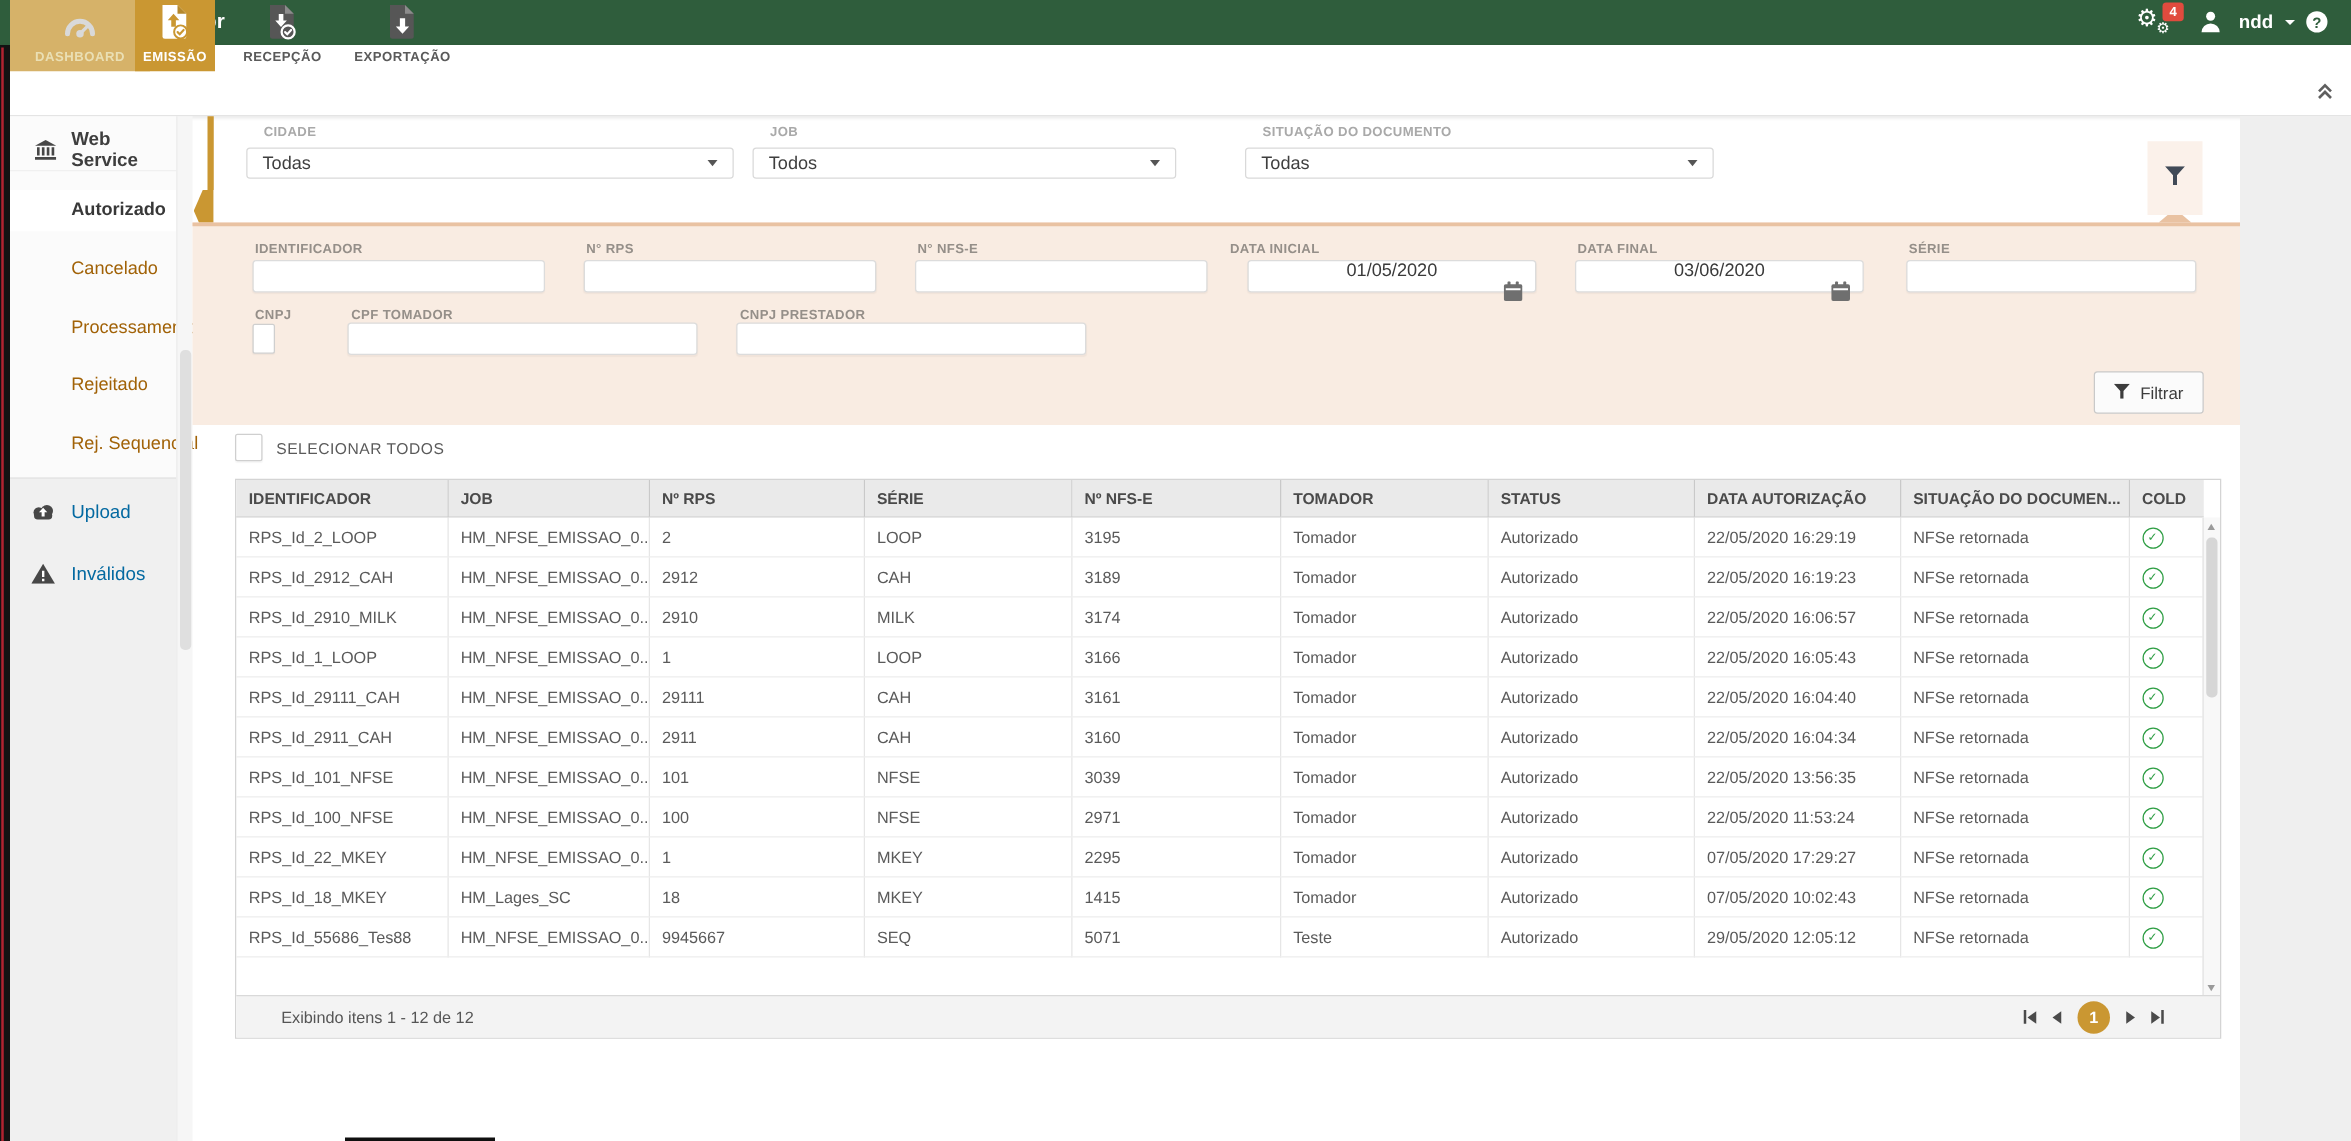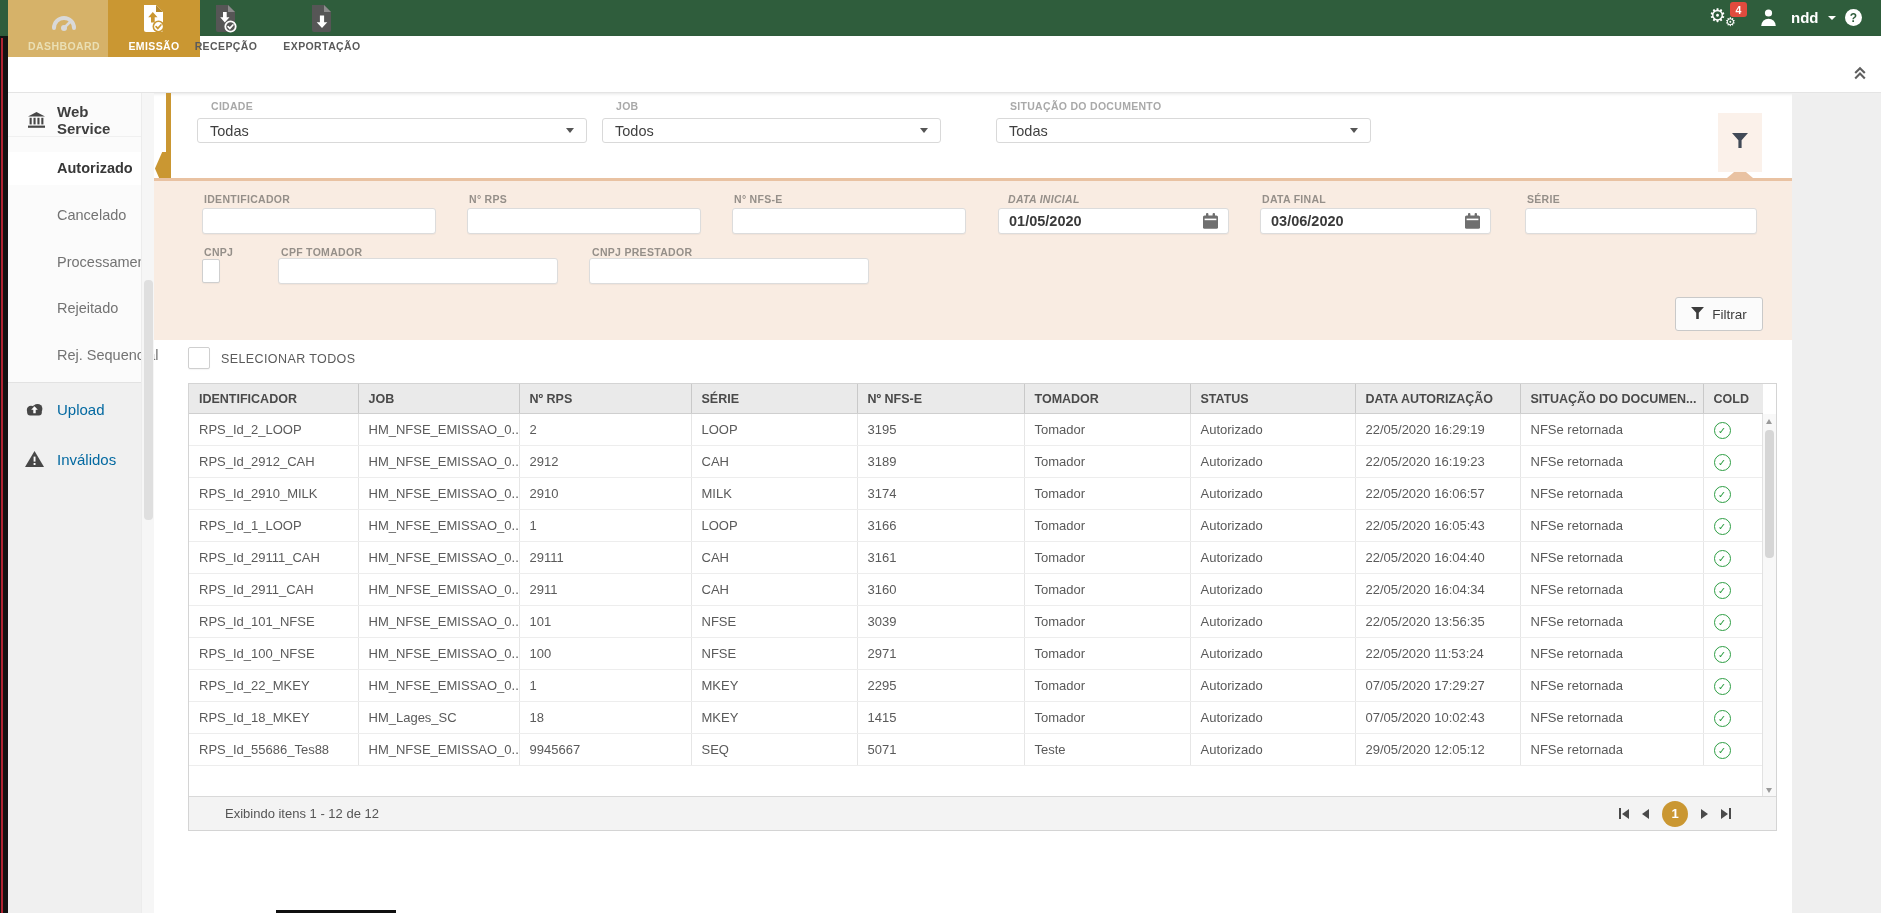--- a/index.html
+++ b/index.html
@@ -20,39 +20,39 @@
   .username{position:absolute;left:1791px;top:9px;font-size:15px;font-weight:bold;color:#fff;cursor:pointer;}
   .ucaret{position:absolute;left:1828px;top:16px;width:0;height:0;border-left:4px solid transparent;border-right:4px solid transparent;border-top:4.5px solid #fff;}
   .help{position:absolute;left:1845px;top:9px;width:17px;height:17px;border-radius:50%;background:#fff;color:#2f5d3c;font-size:12px;font-weight:bold;display:flex;align-items:center;justify-content:center;cursor:pointer;}
 
   
   .toolbar{position:absolute;left:0;top:36px;width:1881px;height:57px;background:#fff;border-bottom:1px solid #e4e4e4;box-shadow:0 1px 3px rgba(0,0,0,.10);box-sizing:border-box;}
   .tab{position:absolute;top:0;height:57px;display:flex;flex-direction:column;align-items:center;justify-content:flex-end;padding-bottom:5px;box-sizing:border-box;cursor:pointer;}
   .tab .lbl{font-size:10.5px;font-weight:bold;letter-spacing:.4px;margin-top:2px;}
   .tab-dashboard{left:8px;width:112px;background:#d6b269;}
   .tab-dashboard .lbl{color:#eadfb4;}
-  .tab-emissao{left:108px;width:92px;background:#ca9732;}
+  .tab-emissao{left:108px;width:64px;background:#ca9732;}
   .tab-emissao .lbl{color:#fff;}
   .tab-recepcao{left:178px;width:96px;}
   .tab-exportacao{left:274px;width:96px;}
   .tab-recepcao .lbl,.tab-exportacao .lbl{color:#5a5a5a;}
   .collapse-btn{position:absolute;left:1852px;top:64px;width:20px;height:20px;cursor:pointer;}
 
   
   .left-edge{position:absolute;left:0;top:36px;width:8px;height:877px;background:#121212;}
   .left-edge::after{content:"";position:absolute;left:1px;top:2px;width:2px;height:100%;background:#b02331;}
   .artifact{position:absolute;left:276px;top:910px;width:120px;height:3px;background:#101010;}
 
   
   .sidebar{position:absolute;left:8px;top:93px;width:133px;height:820px;background:#fbfbfb;}
   .side-lower{position:absolute;left:0;top:289px;width:100%;height:531px;background:#f0f0f0;border-top:1px solid #e2e2e2;box-sizing:border-box;}
   .side-group{position:absolute;left:0;top:10px;width:100%;height:34px;display:flex;align-items:center;cursor:pointer;border-bottom:1px solid #f0f0f0;box-sizing:border-box;}
   .side-group .icon{margin-left:20px;display:flex;}
   .side-group .glabel{margin-left:12px;font-size:15px;font-weight:bold;color:#3e3e3e;}
-  .side-sub{position:absolute;left:0;width:100%;height:33px;line-height:33px;padding-left:49px;box-sizing:border-box;font-size:14.5px;color:#737373;cursor:pointer;white-space:nowrap;}
+  .side-sub{position:absolute;left:0;width:100%;height:33px;line-height:33px;padding-left:49px;box-sizing:border-box;font-size:14.5px;color:#a16207;cursor:pointer;white-space:nowrap;}
   .side-sub.active{background:#fff;font-weight:bold;color:#383838;}
   .side-item{position:absolute;left:0;width:100%;height:34px;display:flex;align-items:center;cursor:pointer;}
   .side-item .icon{position:absolute;left:14px;width:24px;display:flex;justify-content:center;}
   .side-item .ilabel{margin-left:49px;font-size:15px;color:#0369a1;}
   .side-scroll{position:absolute;left:141px;top:93px;width:13px;height:820px;background:#f6f6f6;border-left:1px solid #ececec;box-sizing:border-box;cursor:pointer;}
   .side-scroll .thumb{position:absolute;left:2px;top:187px;width:9px;height:240px;background:#dfdfdf;border-radius:4px;}
   .gold-line{position:absolute;left:166px;top:93px;width:5px;height:59px;background:#ca9732;}
   .pennant{position:absolute;left:155px;top:152px;width:16px;height:33px;background:#ca9732;clip-path:polygon(45% 0,100% 0,100% 100%,45% 100%,0 50%);}
 
   .right-gray{position:absolute;left:1792px;top:93px;width:89px;height:820px;background:#efefef;}
@@ -60,21 +60,21 @@
   
   .flabel{position:absolute;font-size:10.5px;font-weight:bold;letter-spacing:.3px;white-space:nowrap;}
   .flabel.top{color:#a9a9a9;}
   .flabel.panel-l{color:#958f89;}
   .selectbox{position:absolute;height:25px;background:#fff;border:1px solid #d9d9d9;border-radius:3px;display:flex;align-items:center;padding:0 12px;box-sizing:border-box;cursor:pointer;font-size:14.5px;color:#3f3f3f;}
   .selectbox .caret{margin-left:auto;width:0;height:0;border-left:4.5px solid transparent;border-right:4.5px solid transparent;border-top:5px solid #555;}
   .funnel-btn{position:absolute;left:1718px;top:113px;width:44px;height:59px;background:#fbf1ea;display:flex;align-items:center;justify-content:center;cursor:pointer;}
   .filter-panel{position:absolute;left:154px;top:178px;width:1638px;height:162px;background:#f9ece2;border-top:3px solid #e9c2a2;box-sizing:border-box;}
   .notch{position:absolute;left:1727px;top:167px;width:0;height:0;border-left:13px solid transparent;border-right:13px solid transparent;border-bottom:11px solid #e9c2a2;}
   .inputbox{position:absolute;height:26px;background:#fff;border:1px solid #dcdcdc;border-radius:3px;box-sizing:border-box;display:flex;align-items:center;padding:0 10px;font-size:14.5px;color:#3a3a3a;box-shadow:0 1px 1px rgba(0,0,0,.04);cursor:text;}
-  .inputbox.date{font-weight:bold;cursor:pointer;}
+  .inputbox.date{font-weight:normal;cursor:pointer;flex-direction:column;}
   .inputbox .calwrap{margin-left:auto;display:flex;}
   .checkbox{position:absolute;background:#fff;border:1px solid #cfcfcf;border-radius:2px;box-sizing:border-box;cursor:pointer;box-shadow:0 1px 1px rgba(0,0,0,.04);}
   .filtrar{position:absolute;left:1675px;top:297px;width:86px;height:32px;background:#fbfbfb;border:1px solid #c9c9c9;border-radius:3px;display:flex;align-items:center;justify-content:center;gap:8px;font-size:13.5px;color:#3c3c3c;cursor:pointer;}
   .selall-label{position:absolute;left:221px;top:352px;font-size:12.5px;color:#5a5a5a;letter-spacing:.4px;}
 
   
   .table-wrap{position:absolute;left:188px;top:383px;width:1589px;height:448px;border:1px solid #d4d4d4;box-sizing:border-box;background:#fff;}
   table.grid{border-collapse:collapse;table-layout:fixed;width:1573px;}
   table.grid th{height:29px;background:#eaeaea;border-right:1px solid #c9c9c9;border-bottom:1px solid #cfcfcf;font-size:12.5px;color:#4a4a4a;text-align:left;padding:0 0 0 10px;white-space:nowrap;overflow:hidden;font-weight:bold;cursor:pointer;}
   table.grid td{height:31px;border-right:1px solid #e6e6e6;border-bottom:1px solid #ededed;font-size:13px;color:#5a5a5a;padding:0 0 0 10px;white-space:nowrap;overflow:hidden;}
@@ -458,21 +458,21 @@
       <span class="ival"></span>
     </div>
     <div class="flabel panel-l" style="left: 469px; top: 193px;">N° RPS</div>
     <div class="inputbox" style="left: 467px; top: 208px; width: 234px;">
       <span class="ival"></span>
     </div>
     <div class="flabel panel-l" style="left: 734px; top: 193px;">N° NFS-E</div>
     <div class="inputbox" style="left: 732px; top: 208px; width: 234px;">
       <span class="ival"></span>
     </div>
-    <div class="flabel panel-l" style="left: 1008px; top: 193px; font-style: italic;">DATA INICIAL</div>
+    <div class="flabel panel-l" style="left: 984px; top: 193px;">DATA INICIAL</div>
     <div class="inputbox date" style="left: 998px; top: 208px; width: 231px;">
       <span class="ival">01/05/2020</span>
       <span class="calwrap">
         <svg width="15" height="16" viewBox="0 0 15 16">
           <rect x="0" y="2.4" width="15" height="13.4" rx="1.6" fill="#6f6f6f"></rect>
           <rect x="3" y="0" width="2.4" height="4.6" rx="1" fill="#6f6f6f"></rect>
           <rect x="9.6" y="0" width="2.4" height="4.6" rx="1" fill="#6f6f6f"></rect>
           <rect x="1.6" y="5.6" width="11.8" height="1.6" fill="#fff"></rect>
         </svg>
       </span>

